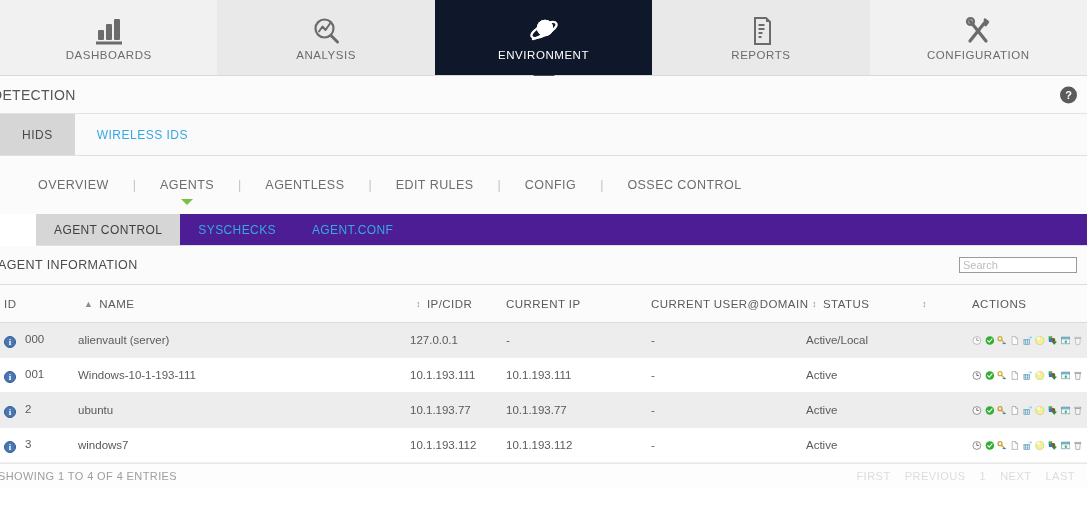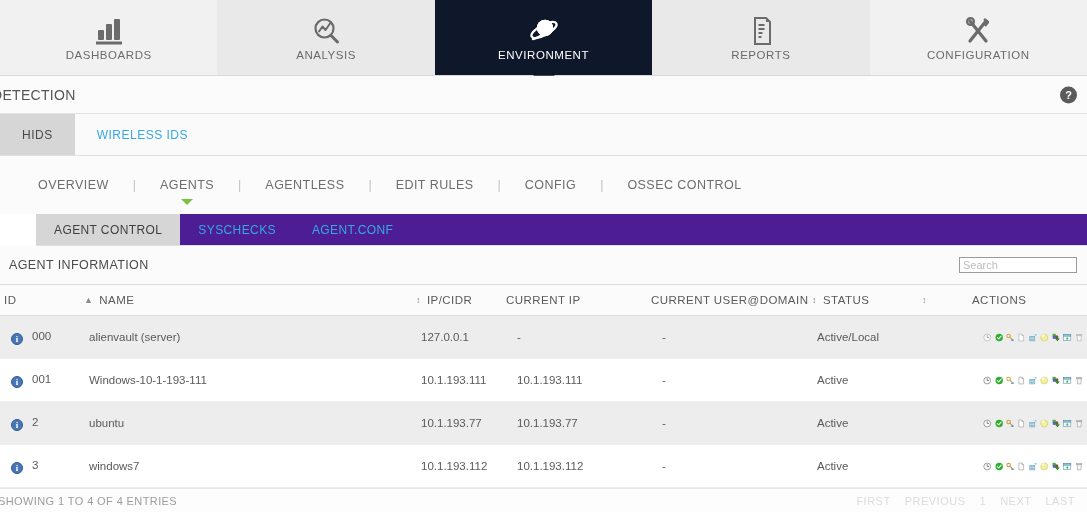--- a/index.html
+++ b/index.html
@@ -167,21 +167,21 @@
     background: #d6d6d6;
     color: #3f3f3f;
   }
 
   
   .section-head {
     height: 38px;
     display: flex;
     align-items: center;
     justify-content: space-between;
-    padding-left: 11px;
+    padding-left: 0;
     padding-right: 10px;
     background: #fbfbfb;
     position: relative;
   }
   .section-title {
     font-size: 12.5px;
     color: #4b4b4b;
     letter-spacing: 0.4px;
     margin-left: -2px;
   }
@@ -203,43 +203,42 @@
     width: 1087px;
     border-collapse: collapse;
     table-layout: fixed;
   }
   table.agents thead th {
     font-size: 11.5px;
     font-weight: 400;
     color: #5a5a5a;
     letter-spacing: 0.45px;
     text-align: left;
-    height: 31px;
+    height: 38px;
     border-top: 1px solid #dcdcdc;
     border-bottom: 1px solid #dcdcdc;
     background: #fbfbfb;
     vertical-align: middle;
     white-space: nowrap;
   }
   table.agents thead th .sorter {
     display: inline-block;
     margin: 0 6px;
     color: #8c8c8c;
     font-size: 9px;
     line-height: 1;
     vertical-align: 1px;
   }
   table.agents tbody td {
     font-size: 11.5px;
     color: #5a5a5a;
-    height: 43px;
+    height: 35px;
     vertical-align: middle;
     border-bottom: 1px solid #efefef;
     white-space: nowrap;
-    padding-left: 11px;
   }
   table.agents tbody tr.odd td { background: #ededed; }
   table.agents tbody tr.even td { background: #ffffff; }
 
   .col-id     { width: 78px;  padding-left: 4px; }
   .col-name   { width: 332px; }
   .col-ipcidr { width: 96px;  }
   .col-curip  { width: 145px; }
   .col-user   { width: 155px; }
   .col-status { width: 110px; }

